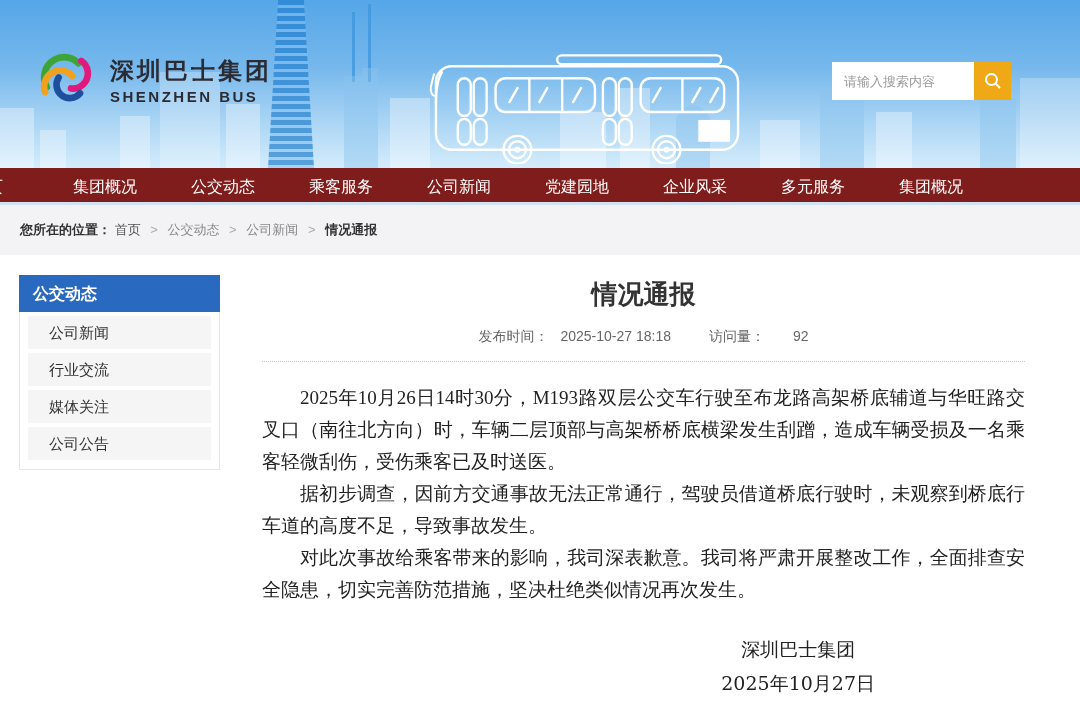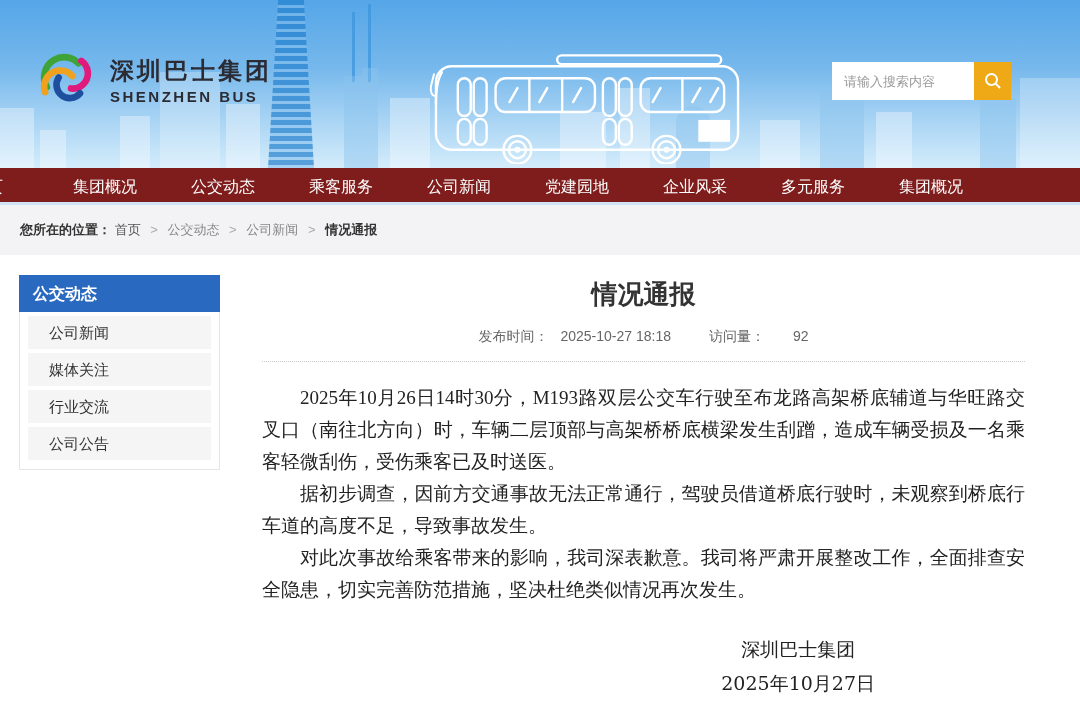--- a/index.html
+++ b/index.html
@@ -209,22 +209,22 @@
   <span class="bc-link">公司新闻</span>
   <span class="bc-sep">&gt;</span>
   <span class="bc-current">情况通报</span>
 </div>
 
 <div class="content">
 
   <aside class="sidebar">
     <div class="side-title">公交动态</div>
     <div class="side-item">公司新闻</div>
+    <div class="side-item">行业交流</div>
     <div class="side-item">媒体关注</div>
-    <div class="side-item">行业交流</div>
     <div class="side-item">公司公告</div>
   </aside>
 
   <main class="article">
     <h1 class="article-title">情况通报</h1>
 
     <div class="article-meta">
       <span>发布时间：</span><span class="meta-time">2025-10-27 18:18</span><span class="meta-visits-label">访问量：</span><span class="meta-visits">92</span>
     </div>
 

